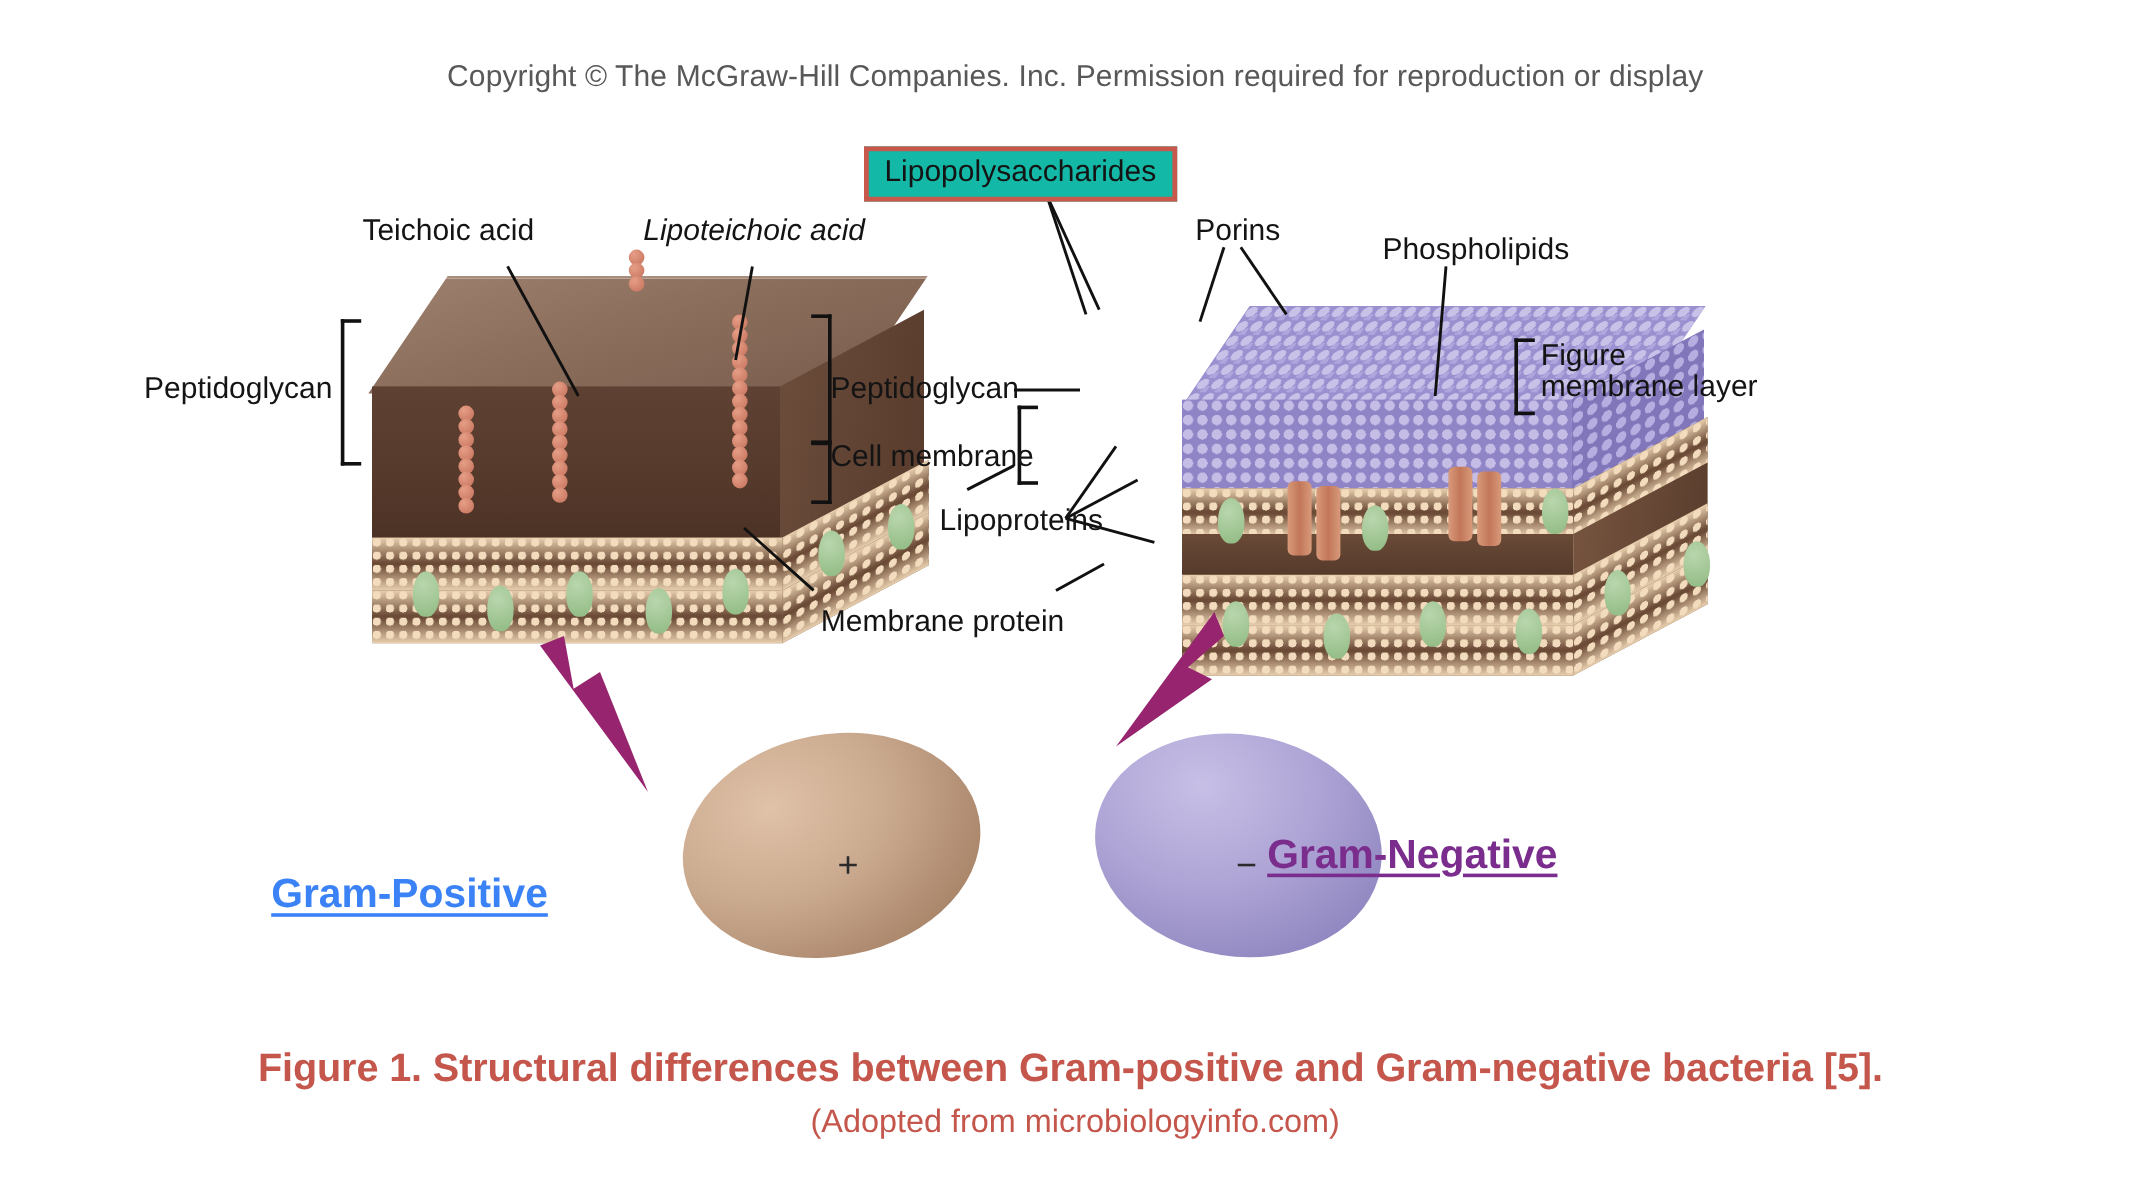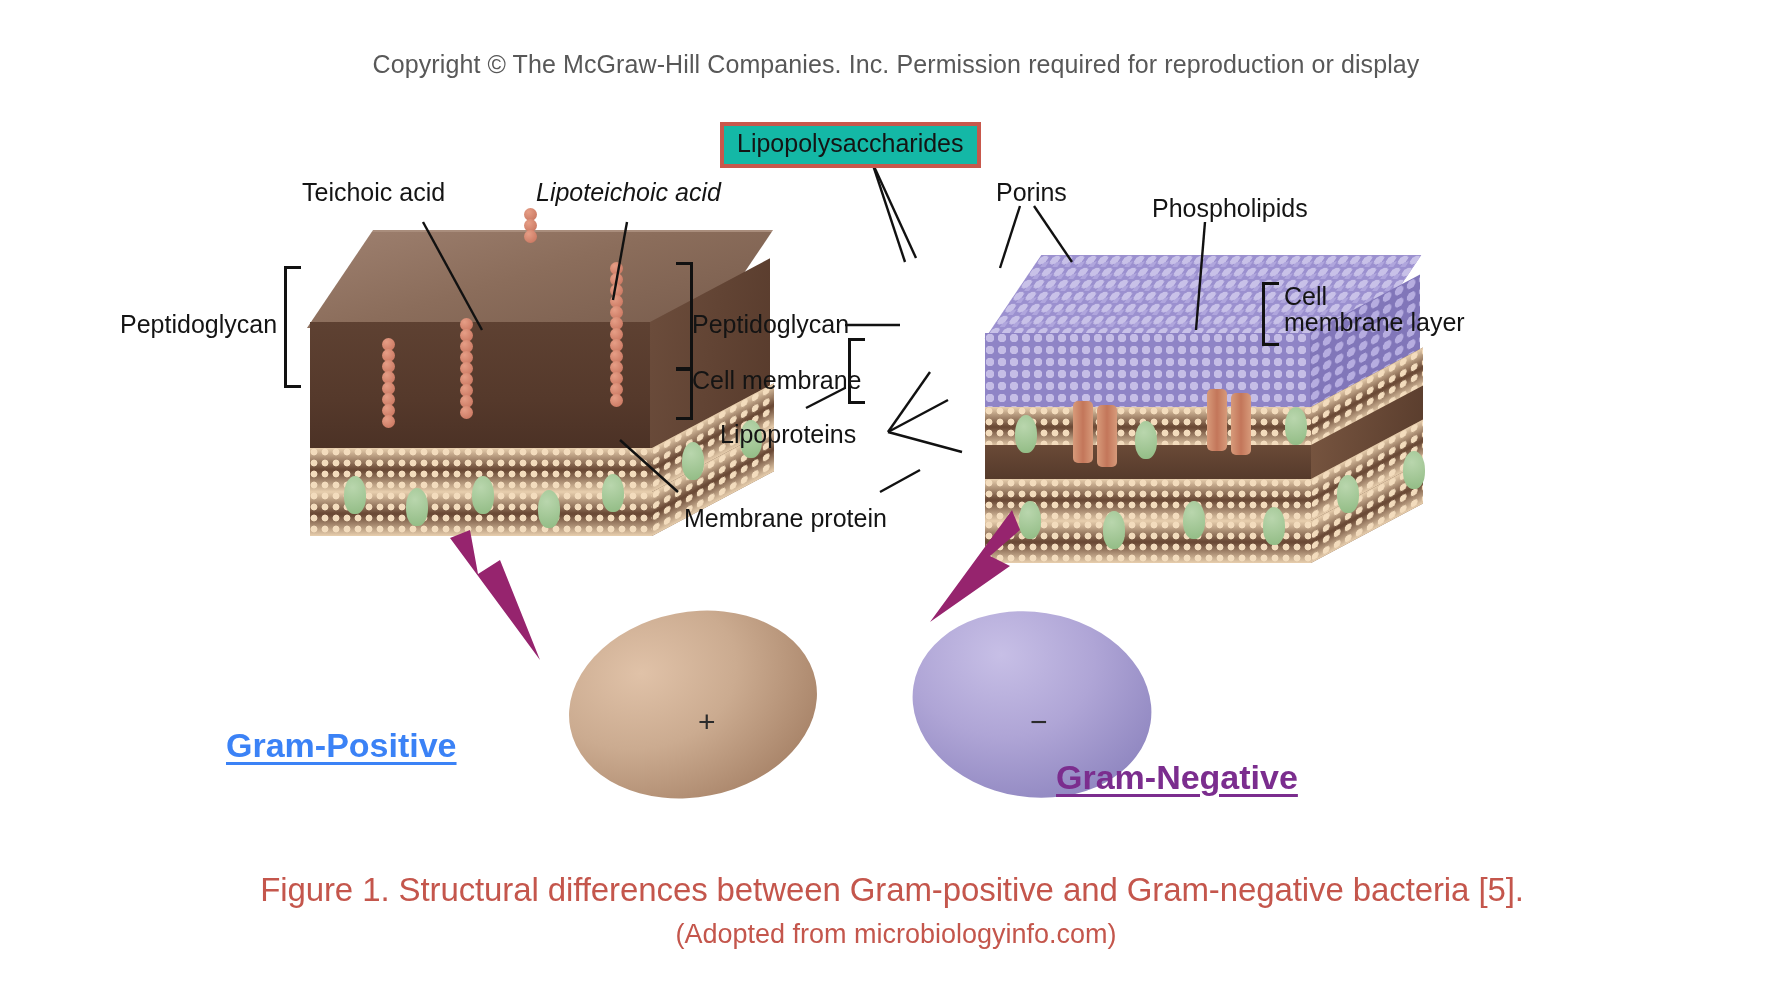--- a/index.html
+++ b/index.html
@@ -66,21 +66,21 @@
   .gram-pos { color: #3b82f6; }
   .gram-neg { color: #7b2d8e; }
 
   
   .caption-main {
     top: 871px;
     left: 0;
     width: 1784px;
     text-align: center;
     font-size: 33px;
-    font-weight: normal;
+    font-weight: bold;
     color: #c4564c;
     letter-spacing: -0.1px;
   }
   .caption-sub {
     top: 919px;
     left: 0;
     width: 1792px;
     text-align: center;
     font-size: 27px;
     color: #c4564c;
@@ -375,39 +375,39 @@
   <div class="abs lbl" style="left:120px; top:310px;">Peptidoglycan</div>
 
   <div class="abs lbl" style="left:302px; top:178px;">Teichoic acid</div>
 
   <div class="abs lbl" style="left:536px; top:178px;font-style:italic;">Lipoteichoic acid</div>
 
   <div class="abs lbl" style="left:692px; top:310px;">Peptidoglycan</div>
 
   <div class="abs lbl" style="left:692px; top:366px;">Cell membrane</div>
 
-  <div class="abs lbl" style="left:720px; top:420px;">Lipoproteins</div>
+  <div class="abs lbl" style="left:783px; top:420px;">Lipoproteins</div>
 
   <div class="abs lbl" style="left:684px; top:504px;">Membrane protein</div>
 
   <div class="abs lbl-boxed" style="left:720px; top:122px;">Lipopolysaccharides</div>
 
   <div class="abs lbl" style="left:996px; top:178px;">Porins</div>
 
   <div class="abs lbl" style="left:1152px; top:194px;">Phospholipids</div>
 
-  <div class="abs lbl" style="left:1284px; top:282px;">Cell</div>
+  <div class="abs lbl" style="left:1284px; top:282px;">Figure</div>
   <div class="abs lbl" style="left:1284px; top:308px;">membrane layer</div>
 
   <div class="abs cell-pos"></div>
   <div class="abs cell-sign" style="left:698px; top:705px;">+</div>
 
   <div class="abs cell-neg"></div>
   <div class="abs cell-sign" style="left:1030px; top:705px;">−</div>
 
   <div class="abs gram-label gram-pos" style="left:226px; top:726px;">Gram-Positive</div>
 
-  <div class="abs gram-label gram-neg" style="left:1056px; top:758px;">Gram-Negative</div>
+  <div class="abs gram-label gram-neg" style="left:1056px; top:693px;">Gram-Negative</div>
 
   <div class="abs caption-main">Figure 1. Structural differences between Gram-positive and Gram-negative bacteria [5].</div>
   <div class="abs caption-sub">(Adopted from microbiologyinfo.com)</div>
 
 </div>
 
 </body></html>

